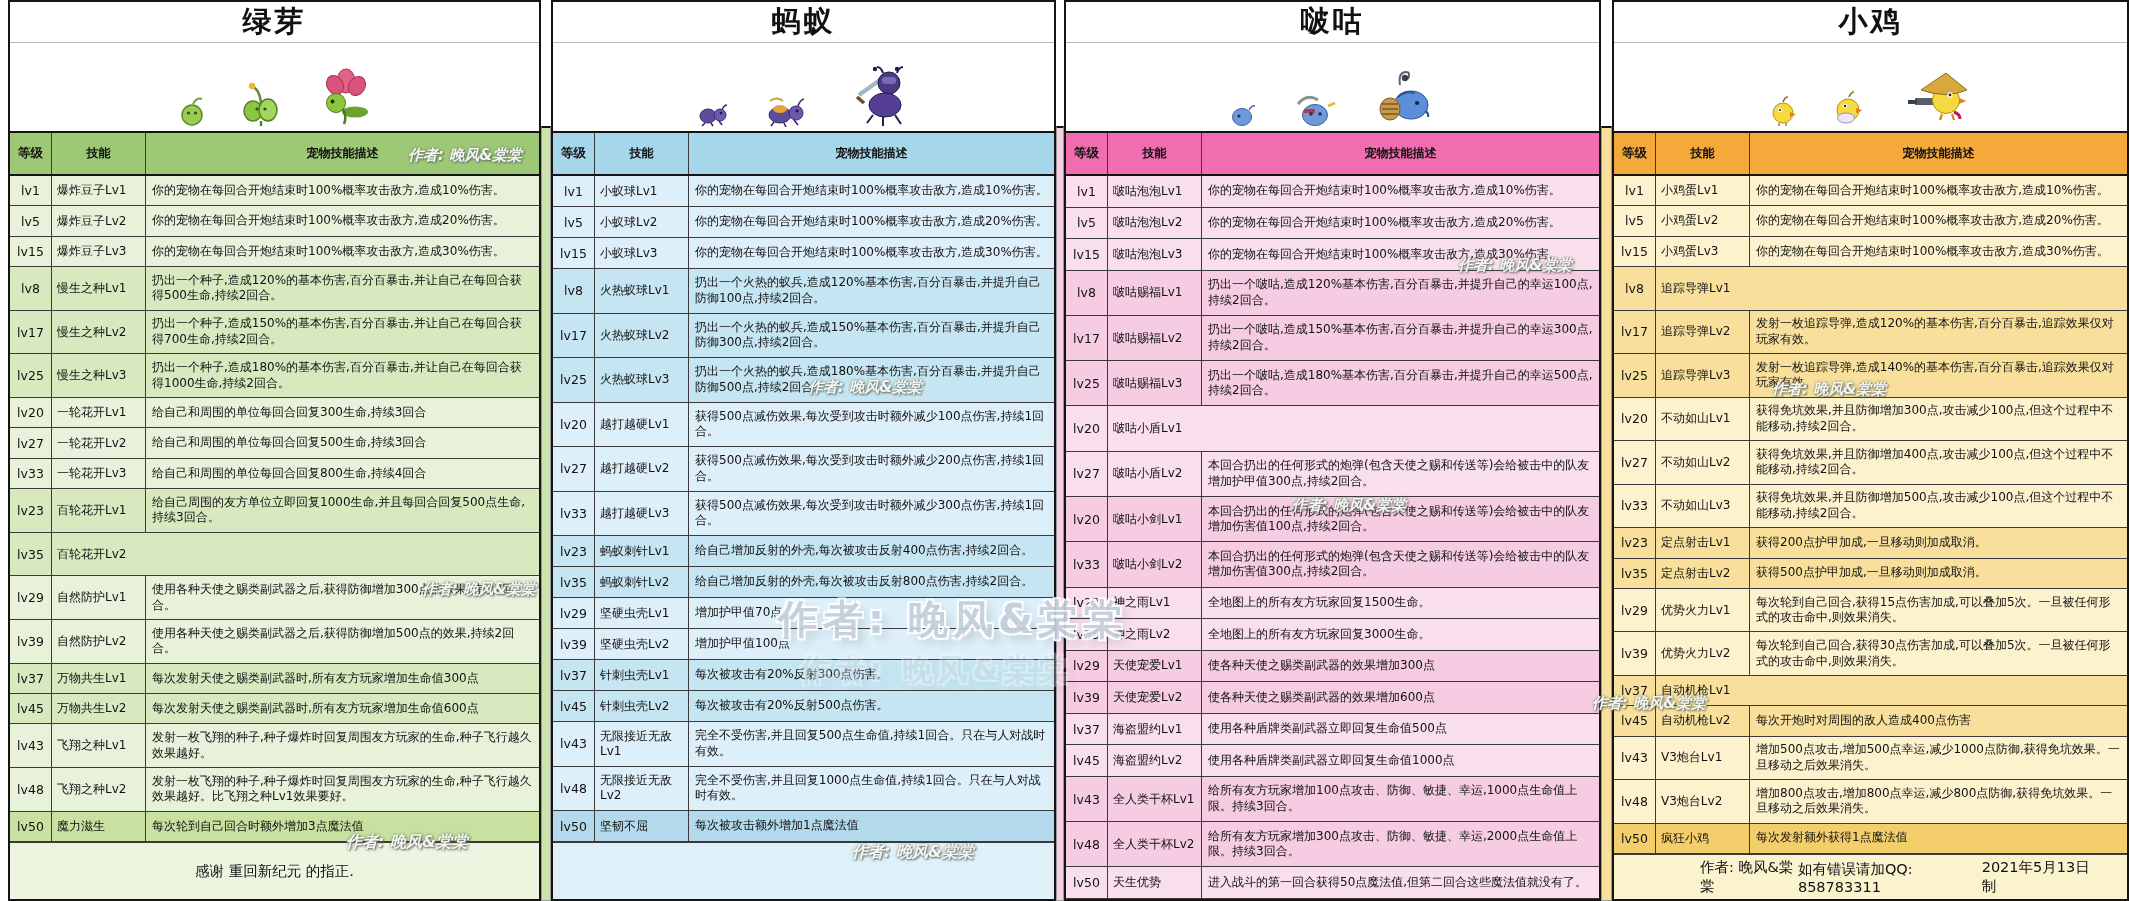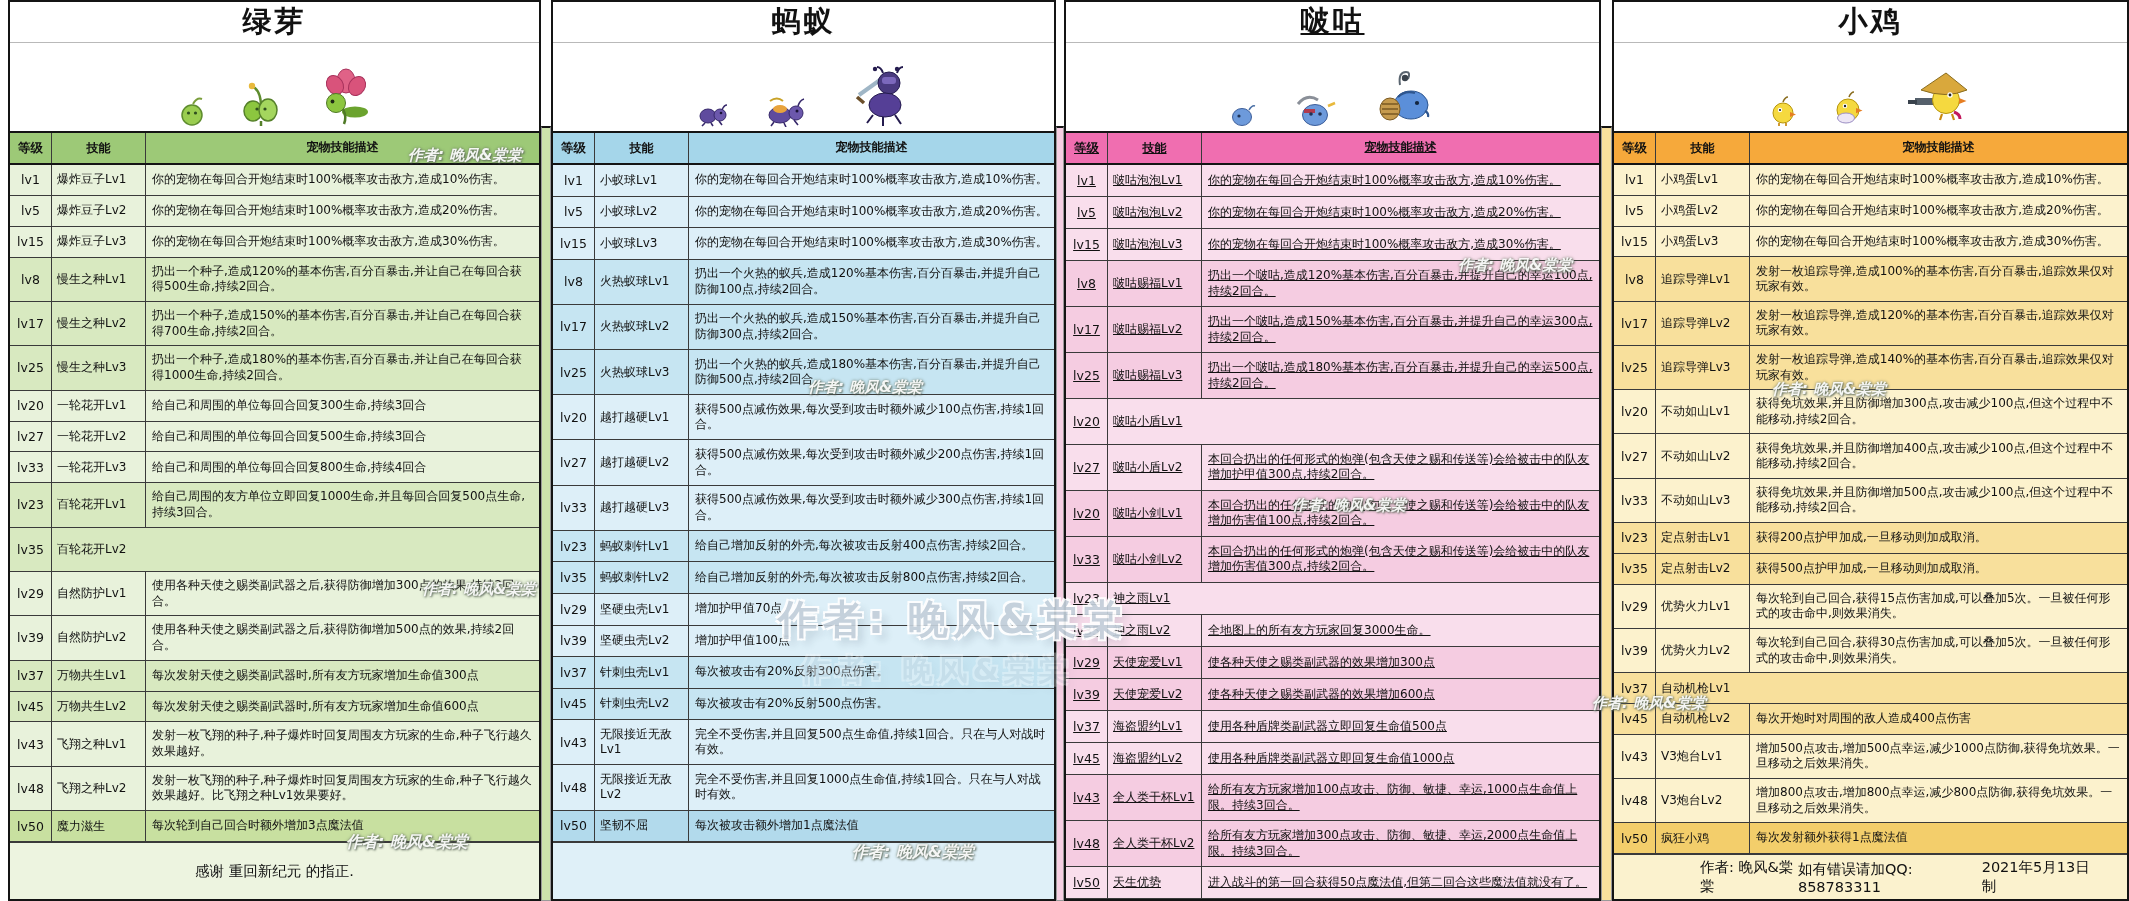--- a/index.html
+++ b/index.html
@@ -10,21 +10,21 @@
   .sections{display:flex;flex:1}
   .pet-section{height:901px;box-sizing:border-box;border:2px solid #141414;background:#eab308;
                display:flex;flex-direction:column;flex-shrink:0}
   .title-bar{flex:0 0 40px;display:flex;align-items:center;justify-content:center;
              border-bottom:1px solid #b9b9b9;font-size:29px;font-weight:bold;letter-spacing:3px;background:#fff}
   .pets-row{flex:0 0 84px;display:flex;align-items:flex-end;justify-content:center;gap:34px;
             padding-bottom:4px;background:#fff}
   .pets-row span{display:flex;align-items:flex-end}
   .head-row{flex:0 0 30px;display:flex;background:var(--hbg);border-top:2px solid #141414;
             border-bottom:2px solid #141414;font-weight:bold;font-size:14.5px}
-  .head-row .cell{display:flex;align-items:center;justify-content:center;padding:4px 2px}
+  .head-row .cell{display:flex;align-items:center;justify-content:center;padding:12px 2px}
   .rows{flex:1;display:flex;flex-direction:column;min-height:0}
   .row{display:flex;border-bottom:1px solid #3a3a3a;min-height:0;overflow:hidden}
   .cell{box-sizing:border-box;border-right:1px solid #3a3a3a;overflow:hidden}
   .cell:last-child{border-right:none}
   .col-level{flex:0 0 42px;display:flex;align-items:center;justify-content:center;font-size:12.5px;padding:1px 2px}
   .col-skill{flex:0 0 94px;display:flex;align-items:center;font-size:12px;line-height:1.25;padding:1px 5px}
   .col-desc{flex:1;display:flex;align-items:center;font-size:12px;line-height:1.3;padding:1px 6px}
   .band-a{background:var(--ba)}
   .band-b{background:var(--bb)}
   .band-c{background:var(--bc)}
@@ -320,21 +320,21 @@
             <div class="cell col-skill">坚韧不屈</div>
             <div class="cell col-desc">每次被攻击额外增加1点魔法值</div>
           </div>
         </div>
     <div class="footer-row" style="flex: 0 0 56px;"></div>
   </section>
       <div class="gap" style="width: 8px;">
         <div class="gap-top"></div>
         <div class="gap-body" style="background:#F6CFE3"></div>
       </div>
-      <section class="pet-section" style="width: 537px; text-decoration: underline; --hbg: #F06EB0; --ba: #F9DEEC; --bb: #F5CCE1; --bc: #F9DEEC; --fbg: #F9DEEC;">
+      <section class="pet-section" style="width: 537px; --hbg: #F06EB0; --ba: #F9DEEC; --bb: #F5CCE1; --bc: #F9DEEC; --fbg: #F9DEEC;">
     <div class="title-bar">
       <span class="title-text">啵咕</span>
     </div>
     <div class="pets-row">
           <span>
             <svg width="28" height="26" viewBox="0 0 28 26">
               <path d="M19 9 q3 -5 6 -4" stroke="#4A6FA5" stroke-width="1.5" fill="none"></path>
               <ellipse cx="12" cy="16" rx="9.5" ry="8.5" fill="#6D9ADB" stroke="#3D5E99"></ellipse>
               <circle cx="9" cy="15" r="1.6" fill="#1F3254"></circle>
             </svg>
@@ -413,20 +413,21 @@
             <div class="cell col-desc">本回合扔出的任何形式的炮弹(包含天使之赐和传送等)会给被击中的队友增加伤害值100点,持续2回合。</div>
           </div>
           <div class="row band-b" style="flex: 1.45 1 0px;">
             <div class="cell col-level">lv33</div>
             <div class="cell col-skill">啵咕小剑Lv2</div>
             <div class="cell col-desc">本回合扔出的任何形式的炮弹(包含天使之赐和传送等)会给被击中的队友增加伤害值300点,持续2回合。</div>
           </div>
           <div class="row band-a" style="flex: 1 1 0px;">
             <div class="cell col-level">lv23</div>
             <div class="cell col-skill">神之雨Lv1</div>
+            <div class="cell col-desc">全地图上的所有友方玩家回复1500生命。</div>
           </div>
           <div class="row band-a" style="flex: 1 1 0px;">
             <div class="cell col-level">lv35</div>
             <div class="cell col-skill">神之雨Lv2</div>
             <div class="cell col-desc">全地图上的所有友方玩家回复3000生命。</div>
           </div>
           <div class="row band-b" style="flex: 1 1 0px;">
             <div class="cell col-level">lv29</div>
             <div class="cell col-skill">天使宠爱Lv1</div>
             <div class="cell col-desc">使各种天使之赐类副武器的效果增加300点</div>
@@ -524,21 +525,20 @@
             <div class="cell col-desc">你的宠物在每回合开炮结束时100%概率攻击敌方,造成20%伤害。</div>
           </div>
           <div class="row band-a" style="flex: 1 1 0px;">
             <div class="cell col-level">lv15</div>
             <div class="cell col-skill">小鸡蛋Lv3</div>
             <div class="cell col-desc">你的宠物在每回合开炮结束时100%概率攻击敌方,造成30%伤害。</div>
           </div>
           <div class="row band-b" style="flex: 1.45 1 0px;">
             <div class="cell col-level">lv8</div>
             <div class="cell col-skill">追踪导弹Lv1</div>
-            <div class="cell col-desc">发射一枚追踪导弹,造成100%的基本伤害,百分百暴击,追踪效果仅对玩家有效。</div>
           </div>
           <div class="row band-b" style="flex: 1.45 1 0px;">
             <div class="cell col-level">lv17</div>
             <div class="cell col-skill">追踪导弹Lv2</div>
             <div class="cell col-desc">发射一枚追踪导弹,造成120%的基本伤害,百分百暴击,追踪效果仅对玩家有效。</div>
           </div>
           <div class="row band-b" style="flex: 1.45 1 0px;">
             <div class="cell col-level">lv25</div>
             <div class="cell col-skill">追踪导弹Lv3</div>
             <div class="cell col-desc">发射一枚追踪导弹,造成140%的基本伤害,百分百暴击,追踪效果仅对玩家有效。</div>

